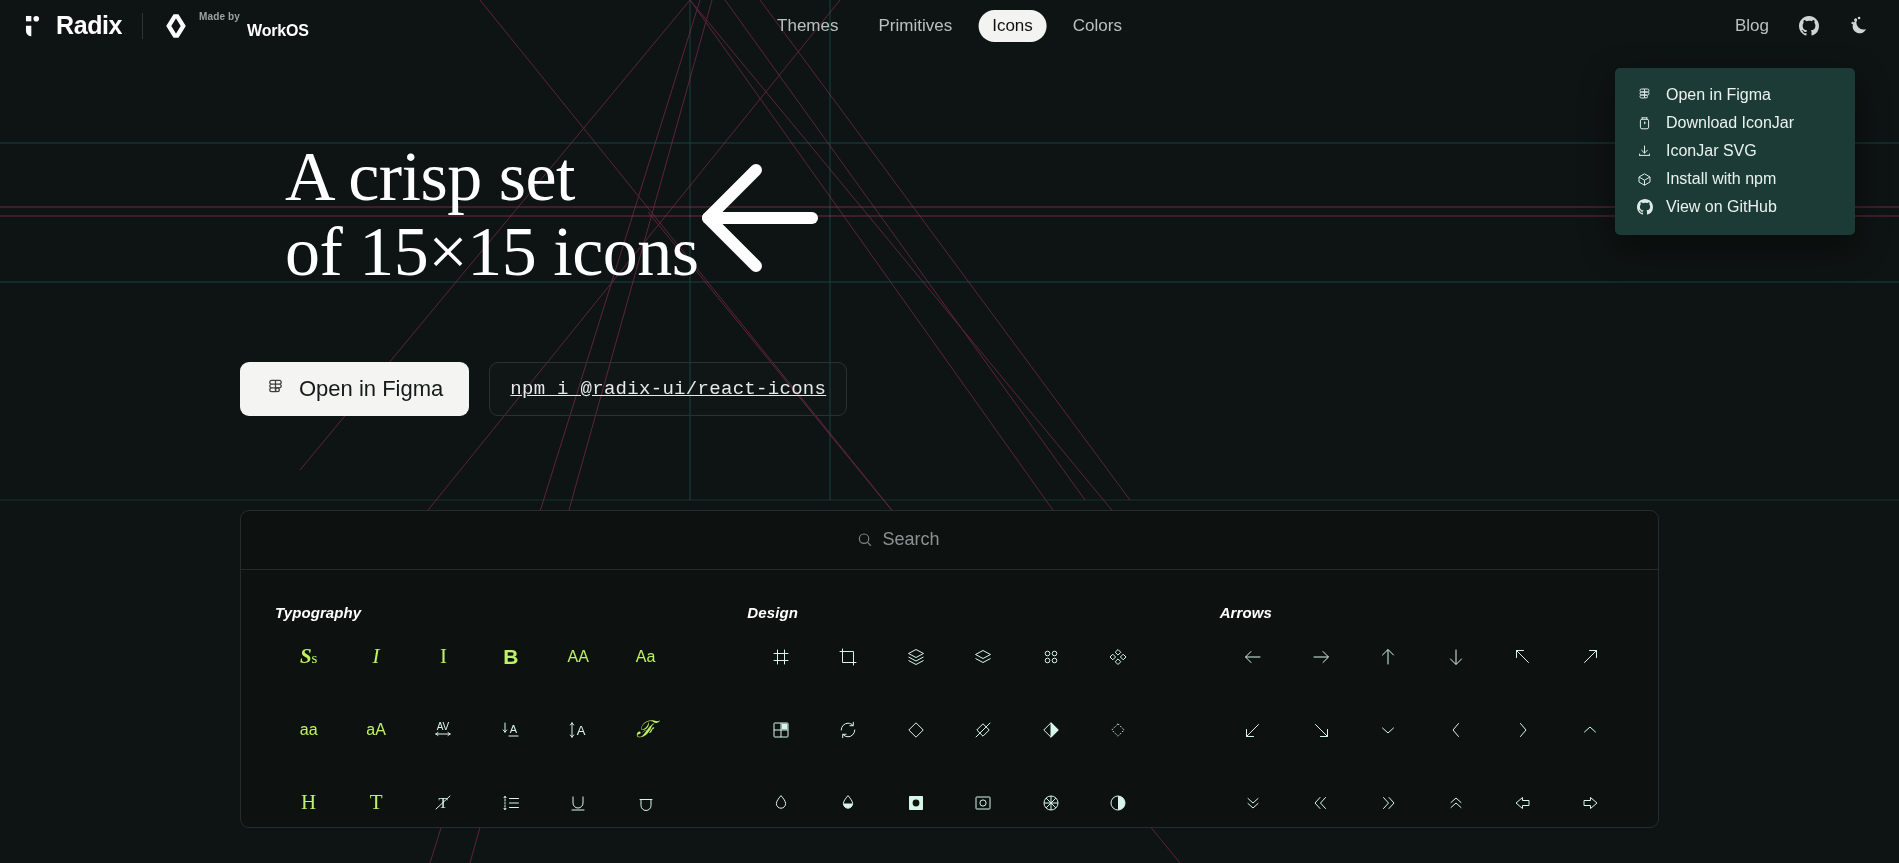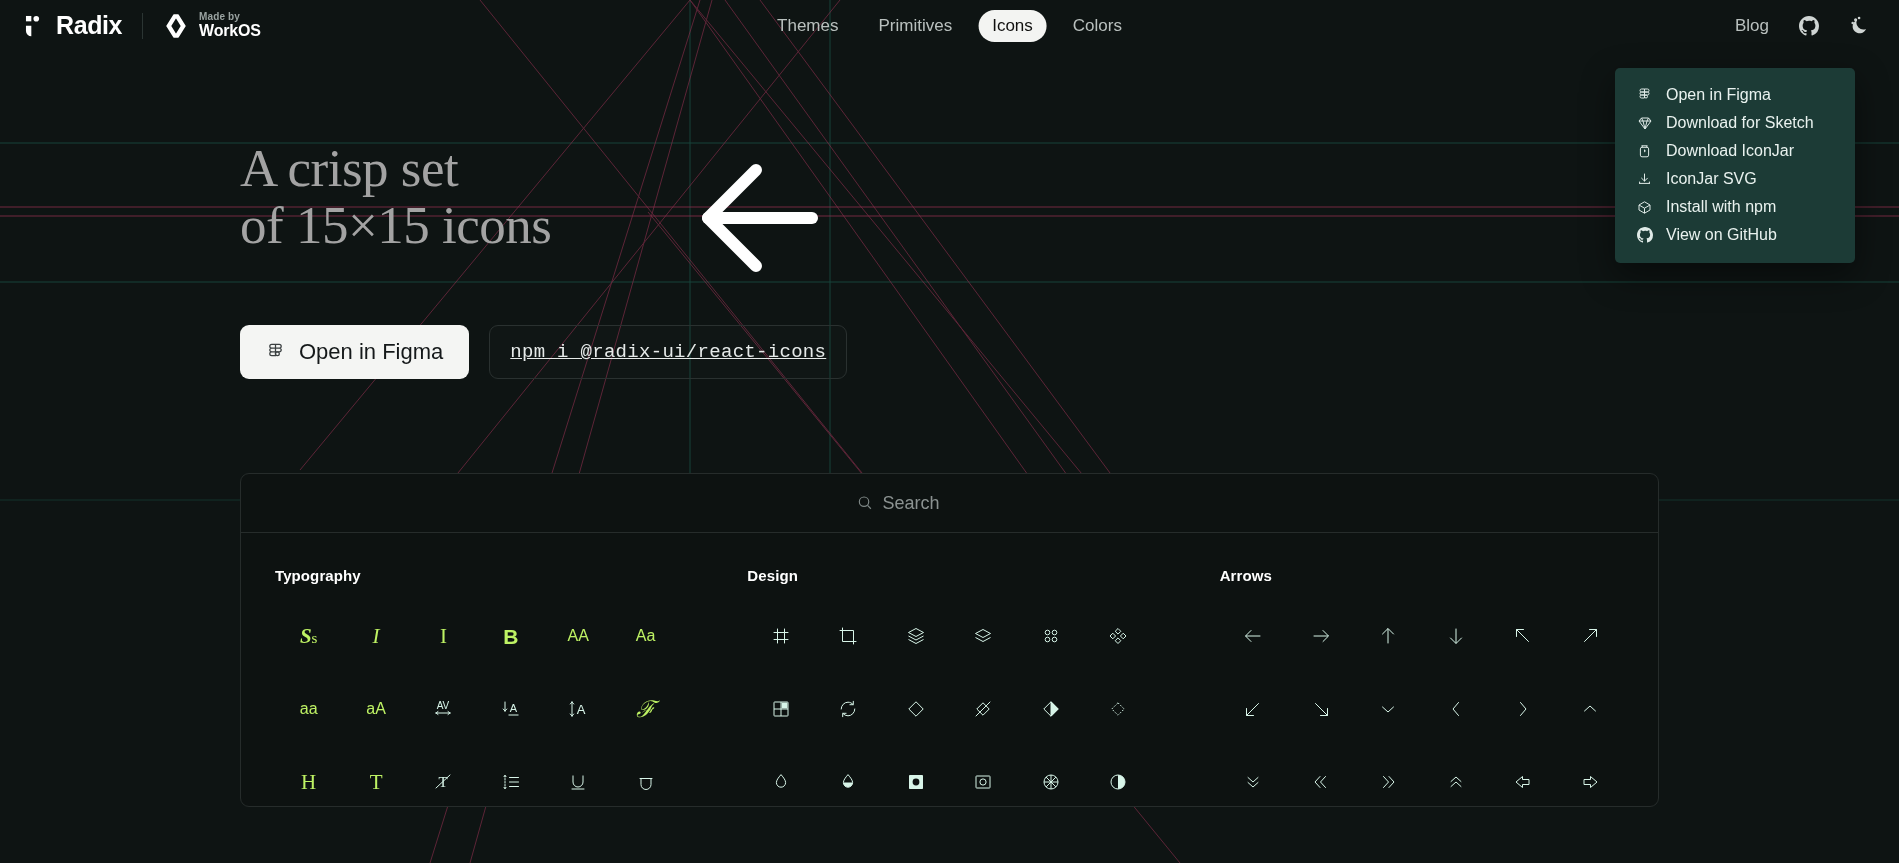--- a/index.html
+++ b/index.html
@@ -49,21 +49,21 @@
     width: 1px; height: 26px; background: #2b3533;
     margin: 0 20px;
   }
   .workos { display: flex; align-items: center; gap: 10px; }
   .workos-mark { width: 26px; height: 26px; display: block; }
   .workos-text { display: flex; flex-direction: column; line-height: 1.05; }
   .workos-made {
     color: #9aa3a1; font-size: 10px; font-weight: 700; letter-spacing: 0.1px;
   }
   .workos-name {
-    color: #ffffff; font-size: 16px; font-weight: 700; letter-spacing: -0.2px;
+    color: #ffffff; font-size: 16px; font-weight: 700; letter-spacing: -0.2px; margin-left: 48px;
   }
 
   .nav-center {
     position: absolute;
     left: 50%;
     transform: translateX(-50%);
     display: flex;
     align-items: center;
     gap: 12px;
   }
@@ -120,26 +120,27 @@
   .dd-icon { width: 17px; height: 17px; display: flex; align-items: center; justify-content: center; flex: none; color: #dfeae7; }
 
   
   .hero {
     position: relative;
     z-index: 3;
     padding: 88px 0 0 240px;
   }
   .hero-title {
     font-family: "Liberation Serif", serif;
-    color: #a3a3a3;
-    font-size: 53px;
+    color: #ffffff;
+    font-size: 70px;
     line-height: 1.07;
     letter-spacing: -0.5px;
     font-weight: 400;
     white-space: pre-line;
+    margin-left: 45px;
   }
   .hero-actions {
     display: flex;
     align-items: center;
     gap: 20px;
     margin-top: 72px;
   }
   .btn-figma {
     display: flex; align-items: center; gap: 14px;
     background: #f4f5f3;
@@ -204,21 +205,22 @@
   .sections {
     display: flex;
     padding: 34px 0 0 0;
   }
   .section { flex: 1 1 0; padding: 0 34px; }
   .section-title {
     color: #ffffff;
     font-size: 15px;
     font-weight: 700;
     letter-spacing: 0.1px;
-    margin-bottom: 28px;
+    margin-bottom: 12px;
+    font-style: italic;
   }
   .icon-grid {
     display: grid;
     grid-template-columns: repeat(6, 1fr);
     row-gap: 25px;
   }
   .icon-cell {
     height: 48px;
     display: flex;
     align-items: center;
@@ -331,30 +333,20 @@
       <span class="dd-icon">
         <svg width="15" height="15" viewBox="0 0 15 15" fill="none" stroke="currentColor" stroke-width="1" xmlns="http://www.w3.org/2000/svg">
           <path d="M4.5 1h3v3h-3a1.5 1.5 0 0 1 0-3zM7.5 1h3a1.5 1.5 0 0 1 0 3h-3V1zM4.5 4h3v3h-3a1.5 1.5 0 0 1 0-3zM7.5 4h3a1.5 1.5 0 0 1 0 3h-3V4zM4.5 7h3v3h-3a1.5 1.5 0 0 1 0-3z"></path>
           <circle cx="9" cy="8.5" r="1.5"></circle>
         </svg>
       </span>
       <span>Open in Figma</span>
     </div>
     <div class="dd-item">
       <span class="dd-icon">
-        <svg width="16" height="16" viewBox="0 0 16 16" fill="none" stroke="currentColor" stroke-width="1" stroke-linejoin="round" xmlns="http://www.w3.org/2000/svg">
-          <path d="M2 6h12L8 14 2 6z"></path>
-          <path d="M2 6l2.5-3h7L14 6"></path>
-          <path d="M4.5 3 6 6l2 8 2-8 1.5-3"></path>
-        </svg>
-      </span>
-      <span>Download for Sketch</span>
-    </div>
-    <div class="dd-item">
-      <span class="dd-icon">
         <svg width="15" height="15" viewBox="0 0 15 15" fill="none" stroke="currentColor" stroke-width="1" xmlns="http://www.w3.org/2000/svg">
           <path d="M4.5 1.8h6"></path>
           <path d="M5.2 1.8v1.4M9.8 1.8v1.4"></path>
           <rect x="3.4" y="3.3" width="8.2" height="9.5" rx="1.6"></rect>
           <path d="M7.5 5.6v2.2M7.5 7.8l1.3-1.1"></path>
         </svg>
       </span>
       <span>Download IconJar</span>
     </div>
     <div class="dd-item">

